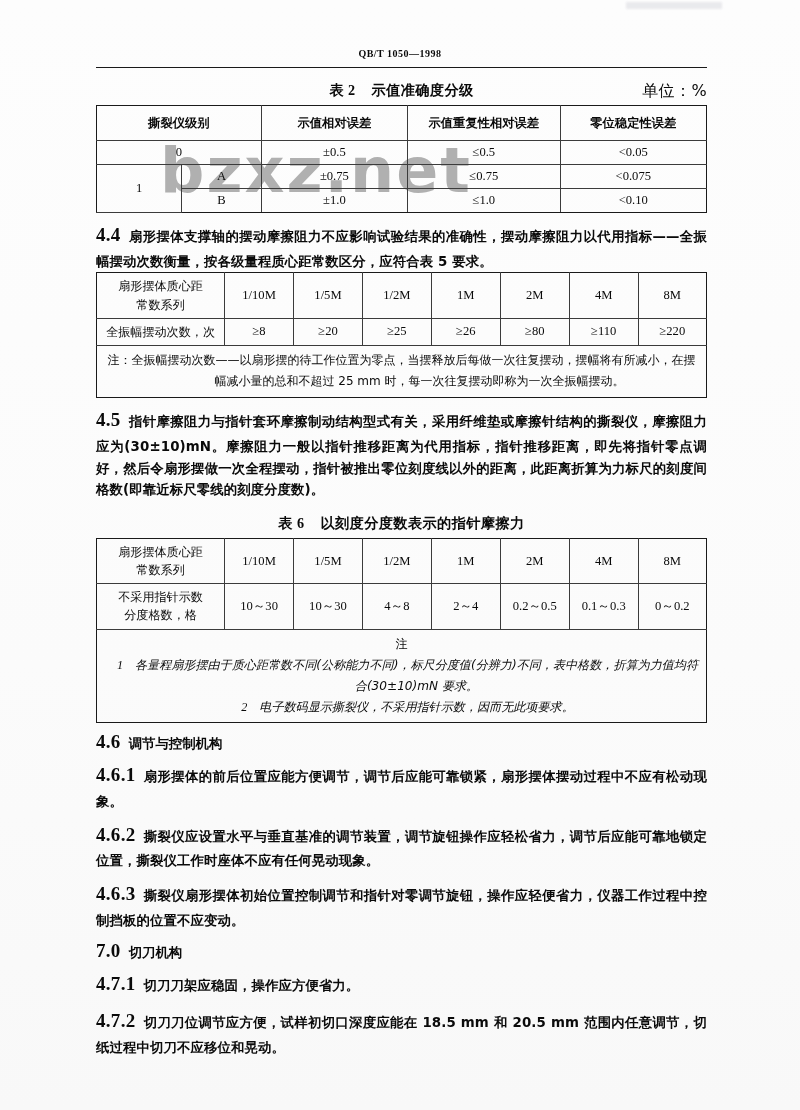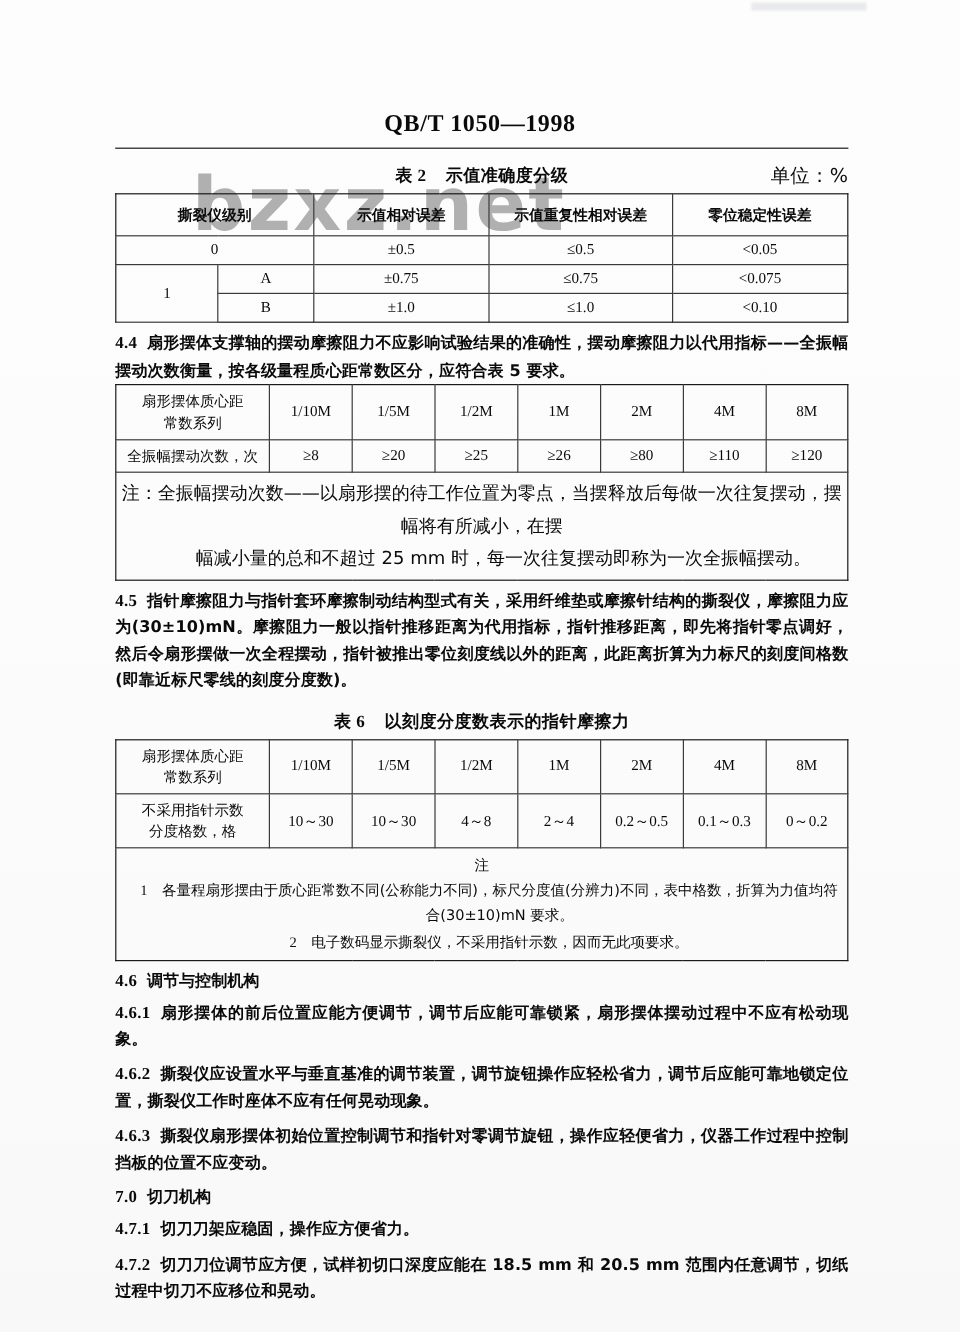--- a/index.html
+++ b/index.html
@@ -52,23 +52,23 @@
   .content {
     position: absolute;
     left: 0; top: 0;
     width: 800px;
     z-index: 5;
   }
   .doc-header {
     text-align: center;
     font-family: "Liberation Serif", serif;
     font-weight: bold;
-    font-size: 20px;
+    font-size: 10px;
     letter-spacing: .5px;
-    padding-top: 92px;
+    padding-top: 48px;
   }
   .header-rule {
     margin: 8px 93px 0 96px;
     border-top: 1.6px solid #1a1a1a;
   }
   .body-wrap {
     padding: 0 93px 0 96px;
   }
   .tbl-caption {
     position: relative;
@@ -119,56 +119,57 @@
     text-align: left;
     padding: 7px 10px 8px 26px;
     font-size: 12.1px;
     line-height: 1.75;
     font-weight: bold;
   }
   .note-cell .hang {
     display: block;
     padding-left: 30px;
     text-indent: -30px;
+    font-style: italic;
   }
   .note-cell .hang .idx {
     display: inline-block;
     width: 30px;
     text-indent: 0;
     font-family: "Liberation Serif", serif;
   }
   .note-cell .cont {
     display: block;
     padding-left: 30px;
   }
   .note-simple {
     text-align: left;
     padding: 6px 8px 7px 20px;
-    font-size: 15px;
+    font-size: 12px;
     line-height: 1.8;
     font-weight: bold;
   }
   .note-simple .n2 {
     display: block;
     padding-left: 36px;
   }
   p.para {
     margin: 7px 0 0 0;
     font-size: 13.4px;
     font-weight: bold;
     line-height: 1.62;
     font-family: "DejaVu Sans", sans-serif;
     text-align: justify;
     letter-spacing: .1px;
   }
   p.para.indent { text-indent: 2em; }
   .cl {
     font-family: "Liberation Serif", serif;
     font-weight: bold;
-    font-size: 14px;
+    font-size: 19px;
     letter-spacing: .3px;
     margin-right: 8px;
   }
   .heading-line {
     margin: 8px 0 0 0;
     font-size: 13.4px;
     font-weight: bold;
     font-family: "DejaVu Sans", sans-serif;
   }
 </style>
@@ -261,21 +262,21 @@
             <td class="num outer-t outer-r">8M</td>
           </tr>
           <tr>
             <td class="rowlbl outer-l">全振幅摆动次数，次</td>
             <td class="num">≥8</td>
             <td class="num">≥20</td>
             <td class="num">≥25</td>
             <td class="num">≥26</td>
             <td class="num">≥80</td>
             <td class="num">≥110</td>
-            <td class="num outer-r">≥120</td>
+            <td class="num outer-r">≥220</td>
           </tr>
           <tr>
             <td class="note-simple outer-l outer-r outer-b" colspan="8">
               <span>注：</span><span>全振幅摆动次数——以扇形摆的待工作位置为零点，当摆释放后每做一次往复摆动，摆幅将有所减小，在摆</span>
               <span class="n2">幅减小量的总和不超过 25 mm 时，每一次往复摆动即称为一次全振幅摆动。</span>
             </td>
           </tr>
         </tbody>
       </table>
 

